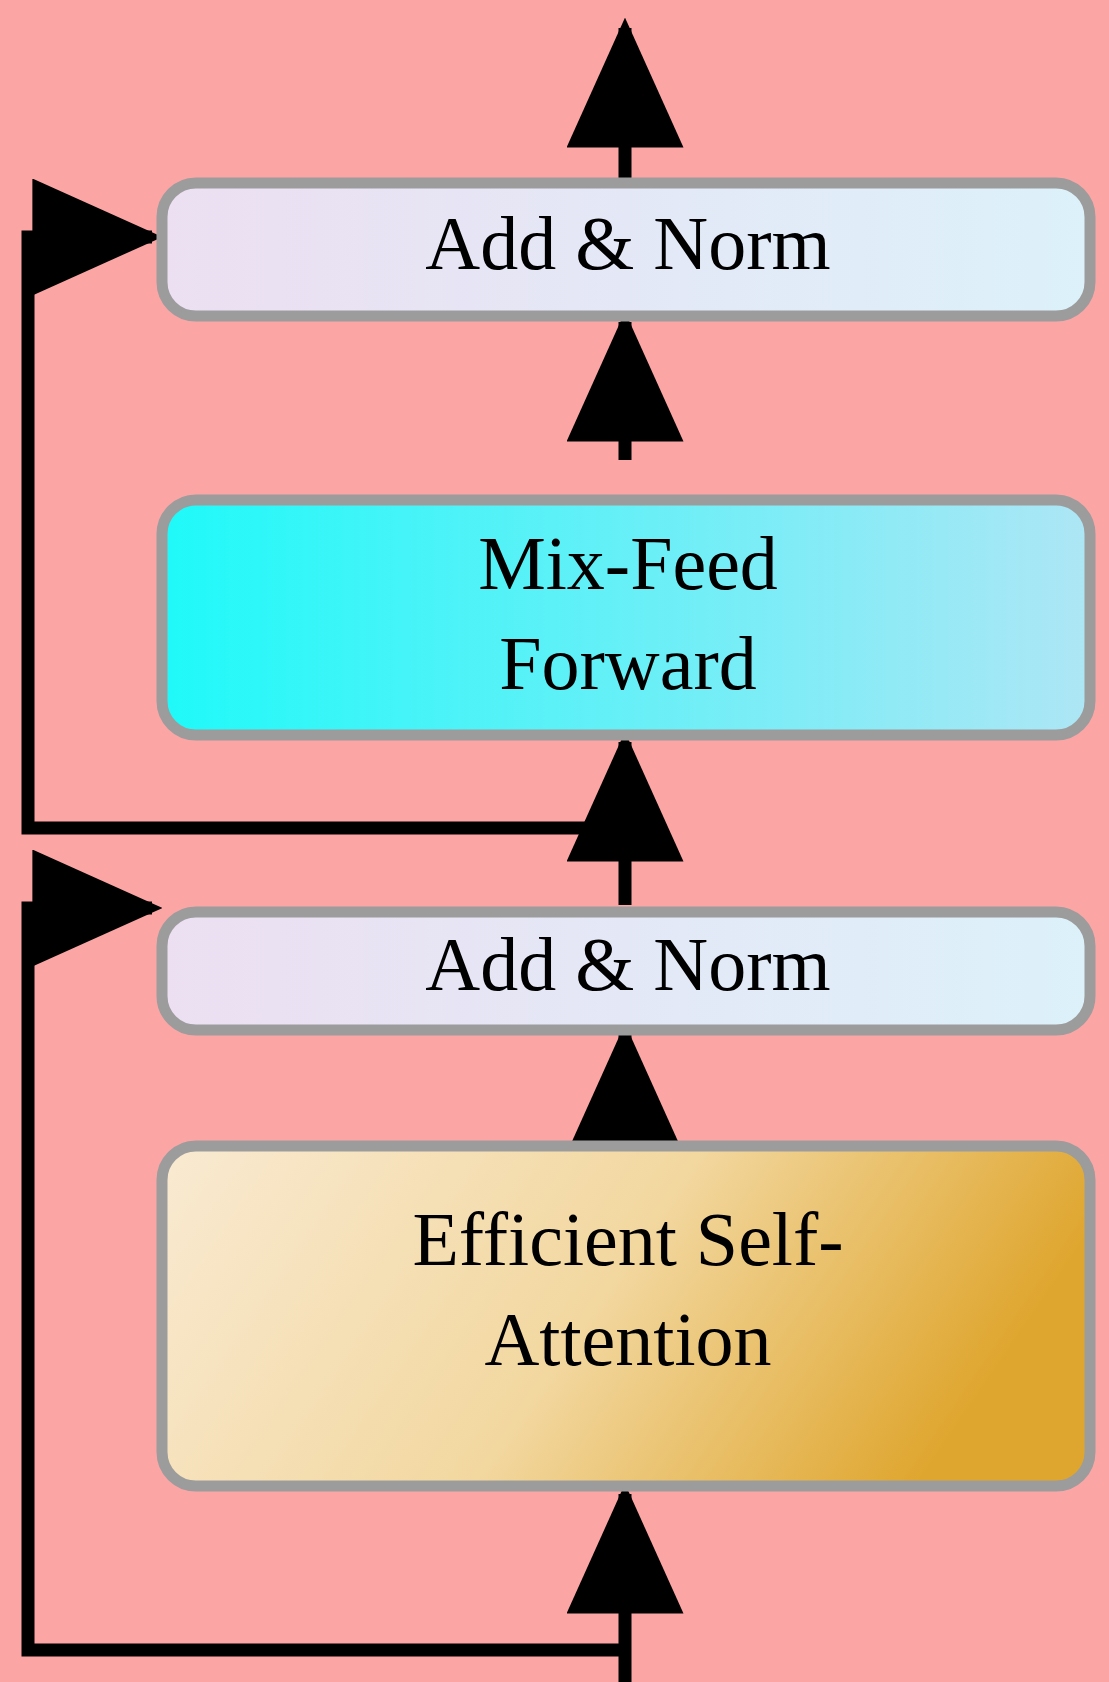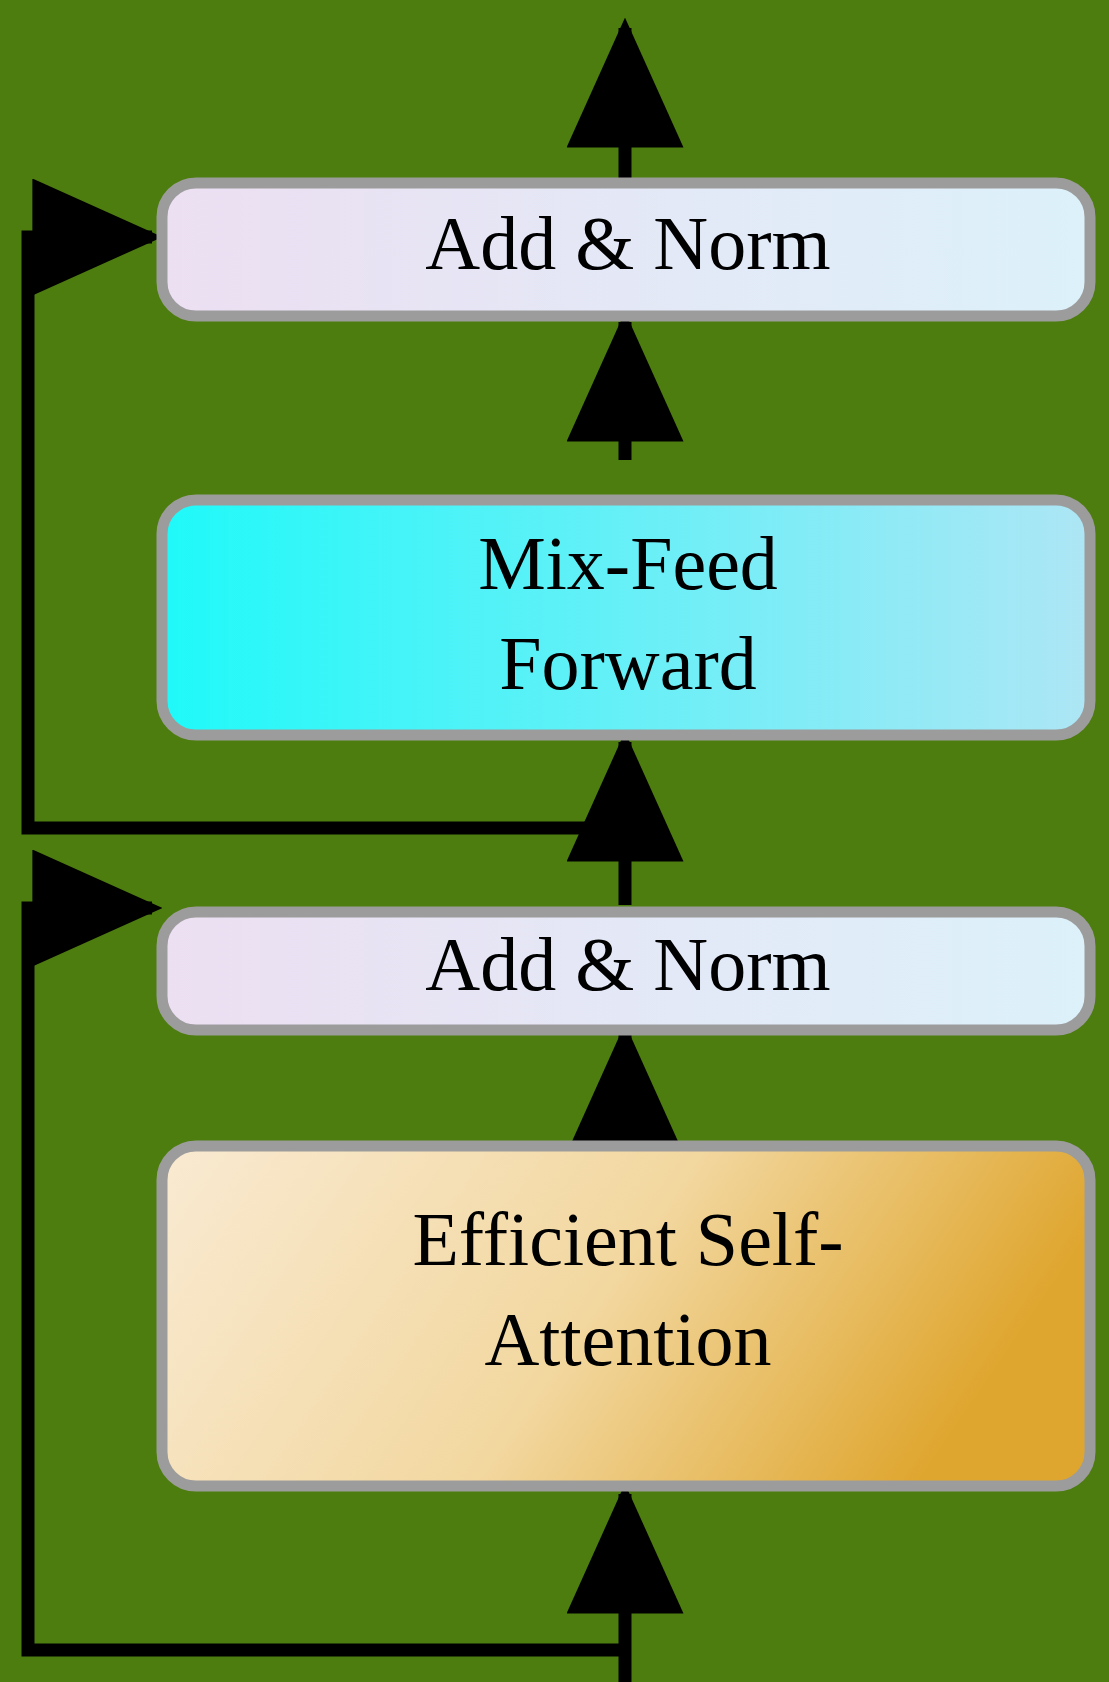--- a/index.html
+++ b/index.html
@@ -10,21 +10,21 @@
   body {
     width: 1109px;
     height: 1682px;
     overflow: hidden;
     font-family: "Liberation Serif", "DejaVu Serif", serif;
   }
   #diagram-root {
     position: relative;
     width: 1109px;
     height: 1682px;
-    background: #4d7c0f;
+    background: #fca5a5;
   }
   svg.canvas {
     position: absolute;
     top: 0;
     left: 0;
     width: 1109px;
     height: 1682px;
     display: block;
   }
   .node-label {

